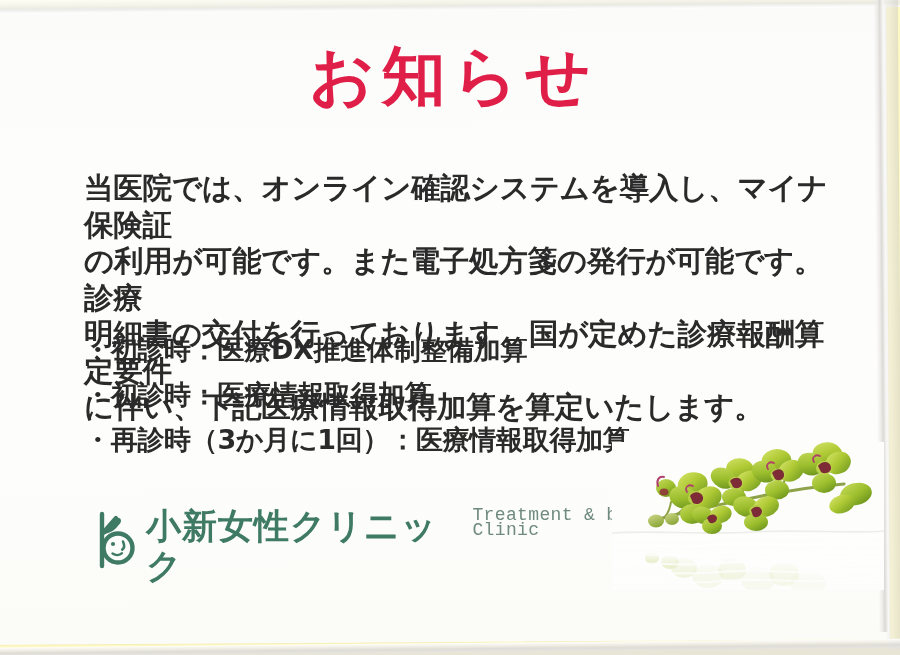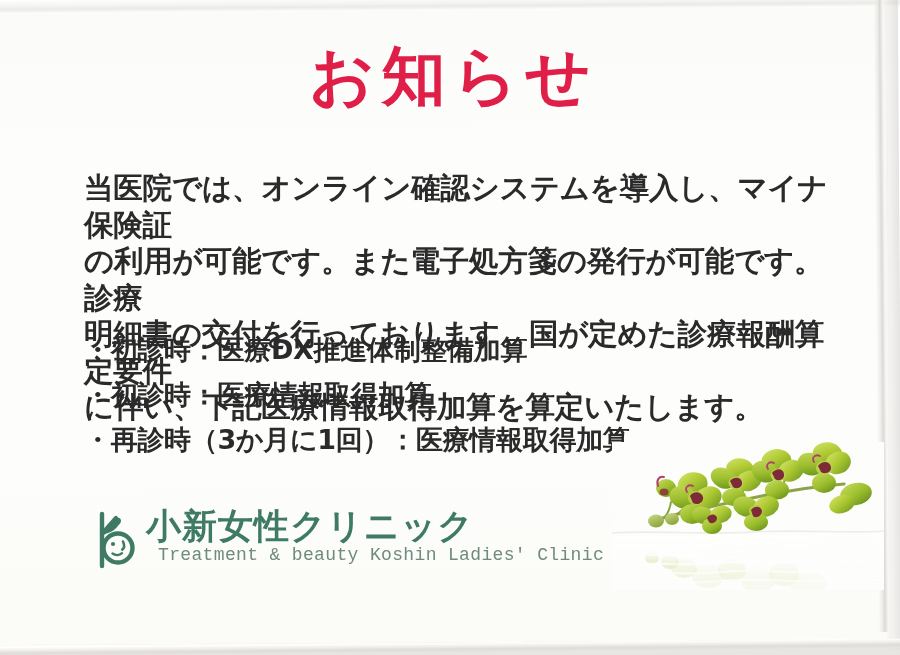--- a/index.html
+++ b/index.html
@@ -13,21 +13,21 @@
     overflow: hidden;
     background: #d9d9d9;
     font-family: "Liberation Sans", "DejaVu Sans", sans-serif;
   }
 
   
   #scan-page {
     position: relative;
     width: 900px;
     height: 655px;
-    background: #ffffff;
+    background: #fef9c3;
     overflow: hidden;
   }
 
   
   .paper-sheet {
     position: absolute;
     left: -6px;
     top: 6px;
     width: 894px;
     height: 636px;
@@ -141,21 +141,21 @@
   }
   .logo-mark {
     width: 48px;
     height: 62px;
     flex: 0 0 auto;
     margin-top: 2px;
   }
   .logo-text-block {
     margin-left: 6px;
     display: flex;
-    flex-direction: column;
+    flex-direction: row;
   }
   .logo-name {
     color: #3f7b64;
     font-size: 35px;
     line-height: 40px;
     font-weight: 700;
     letter-spacing: 1px;
     font-family: "DejaVu Sans", "Liberation Sans", sans-serif;
   }
   .logo-tagline {

